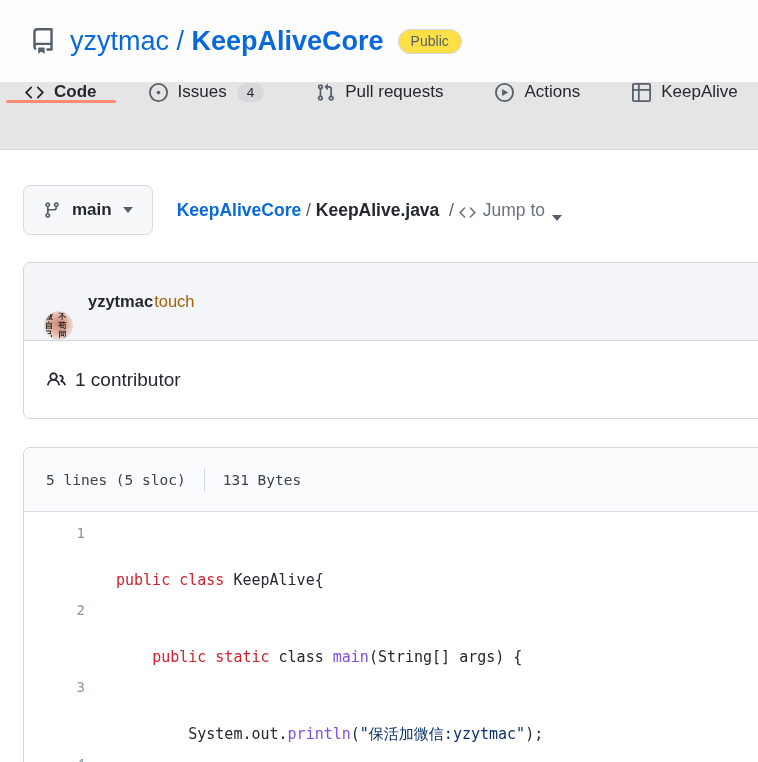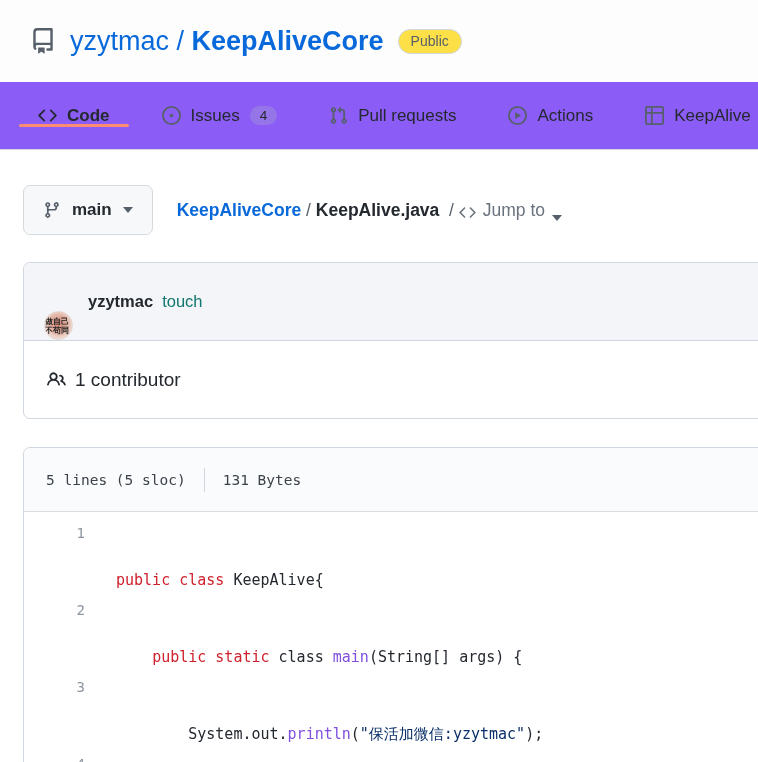--- a/index.html
+++ b/index.html
@@ -10,22 +10,22 @@
   .top-header { height:82px; display:flex; align-items:center; padding-left:30px; background:#fdfdfe; }
   .repo-icon-svg { width:26px; height:26px; fill:#57606a; flex:none; }
   .repo-title { margin-left:14px; font-size:27px; color:#0969da; display:flex; align-items:center; white-space:pre; }
   .repo-title .owner { font-weight:400; cursor:pointer; }
   .repo-title .sep { font-weight:400; }
   .repo-title .name { font-weight:600; cursor:pointer; }
   .visibility-badge { margin-left:14px; font-size:14px; font-weight:500; color:#57606a;
     border:1px solid #d0d7de; border-radius:2em; padding:3px 12px 4px; background:#fde047; }
 
   
-  .tab-band { height:68px; background:#8b5cf6; border-bottom:1px solid #d0d7de;
-    display:flex; align-items:center; padding-left:13px; }
+  .tab-band { height:68px; background:#e5e5e5; border-bottom:1px solid #d0d7de;
+    display:flex; align-items:flex-start; }
   .tab { position:relative; display:flex; align-items:center; gap:10px;
     padding:0 25px; font-size:17px; color:#24292f; cursor:pointer; white-space:nowrap; }
   .tab + .tab { margin-left:2px; }
   .tab svg { width:19px; height:19px; fill:#57606a; flex:none; }
   .tab.active { font-weight:600; }
   .tab.active svg { fill:#24292f; }
   .tab.active::after { content:""; position:absolute; left:6px; right:6px; bottom:-1px;
     height:3px; background:#fd8c73; border-radius:3px; }
   .tab-count { background:rgba(175,184,193,0.28); border-radius:2em; font-size:13.5px;
     padding:2px 10px; font-weight:400; color:#24292f; }
@@ -48,24 +48,24 @@
   .jump-to svg { width:17px; height:17px; fill:#6a737d; }
 
   .box { width:757px; border:1px solid #d0d7de; border-radius:7px; background:#fff; }
 
   
   .commit-box { margin-top:27px; }
   .commit-header { background:#f3f5f8; border-bottom:1px solid #d0d7de;
     border-radius:7px 7px 0 0; padding:0 20px; height:78px; display:flex; align-items:center; }
   .avatar { width:29px; height:29px; border-radius:50%; flex:none; cursor:pointer;
     background:radial-gradient(circle at 50% 45%, #cf8470 0%, #e3b3a4 45%, #f2e6e0 78%, #f7f1ee 100%);
-    border:1px solid #e4d6d0; display:flex; flex-direction:column; align-items:flex-start; justify-content:center;
+    border:1px solid #e4d6d0; display:flex; flex-direction:row; align-items:flex-start; justify-content:center;
     font-size:8px; line-height:9px; font-weight:700; color:#222; overflow:hidden;margin-top:48px; }
   .commit-author { margin-left:15px; font-size:16.5px; font-weight:600; cursor:pointer; }
-  .commit-message { margin-left:9px; font-size:16.5px; color:#0f766e; cursor:pointer; }
+  .commit-message { margin-left:1px; font-size:16.5px; color:#a16207; cursor:pointer; }
   .commit-body { padding:0 23px; height:77px; display:flex; align-items:center; border-radius:0 0 7px 7px; }
   .contributors { display:inline-flex; align-items:center; gap:9px; font-size:19px; color:#24292f; cursor:pointer; }
   .contributors svg { width:19px; height:19px; fill:#24292f; }
 
   
   .code-box { margin-top:28px; }
   .blob-header { background:#fafbfc; border-bottom:1px solid #d8dee4; border-radius:7px 7px 0 0;
     padding:0 22px; height:64px; display:flex; align-items:center;
     font-family:"DejaVu Sans Mono","Liberation Mono",monospace; font-size:14.5px; color:#3c434b; }
   .blob-divider { width:1px; height:24px; background:#d0d7de; margin:0 18px; }

